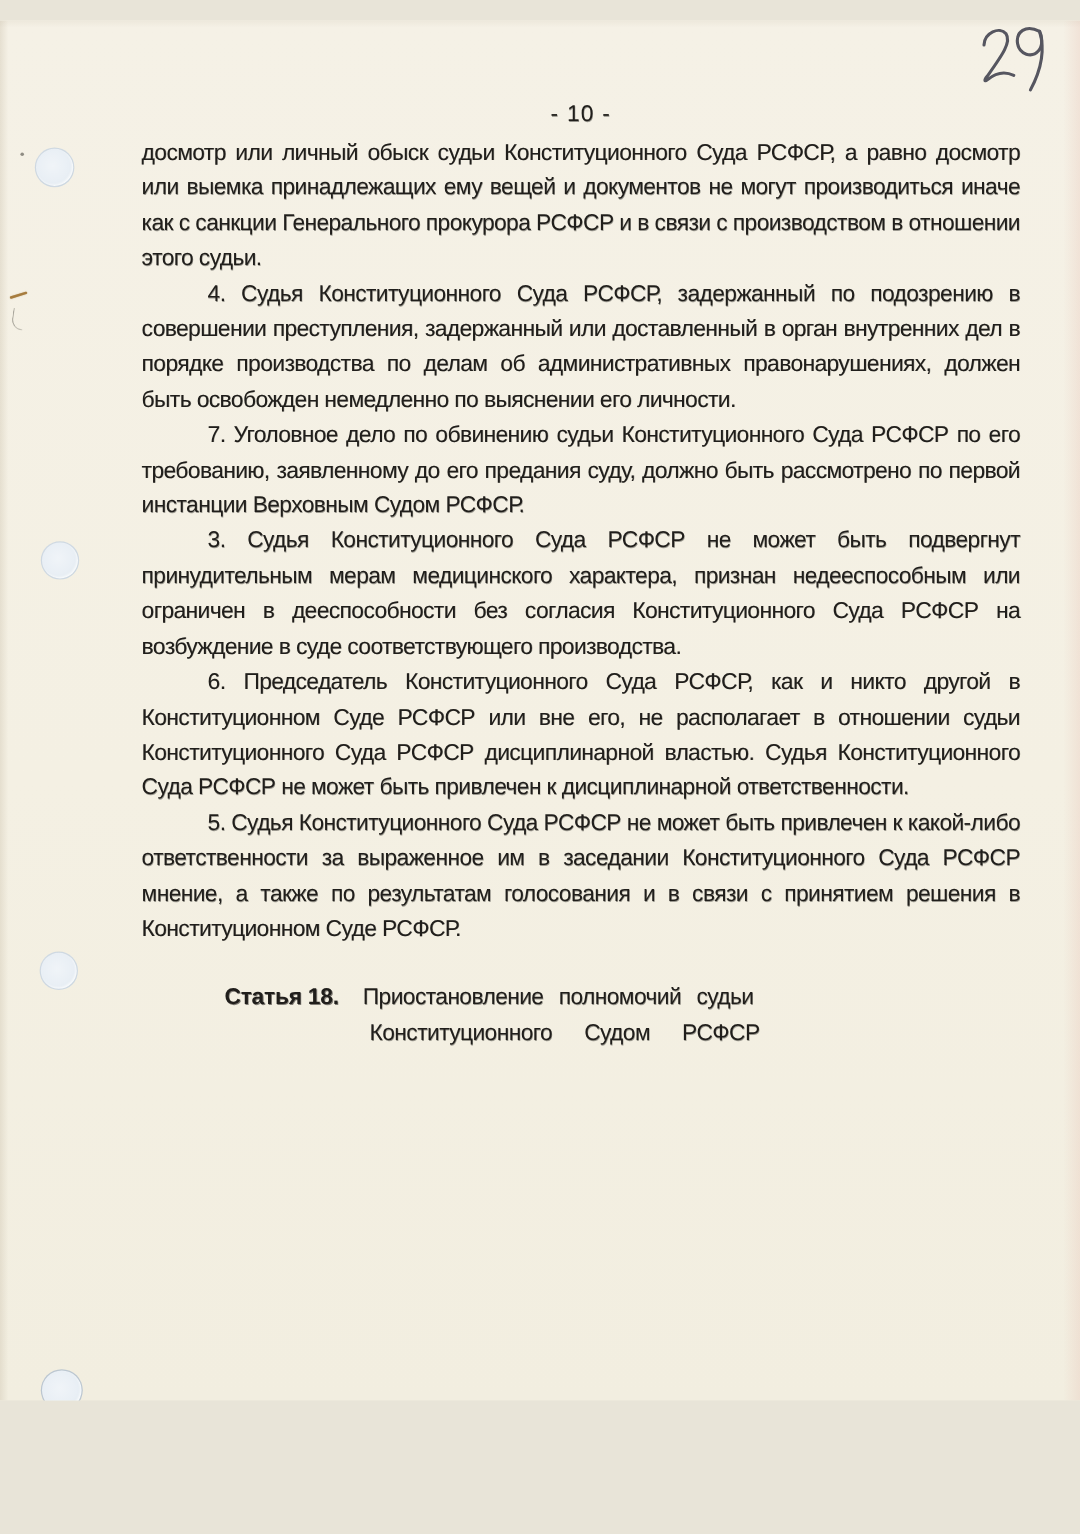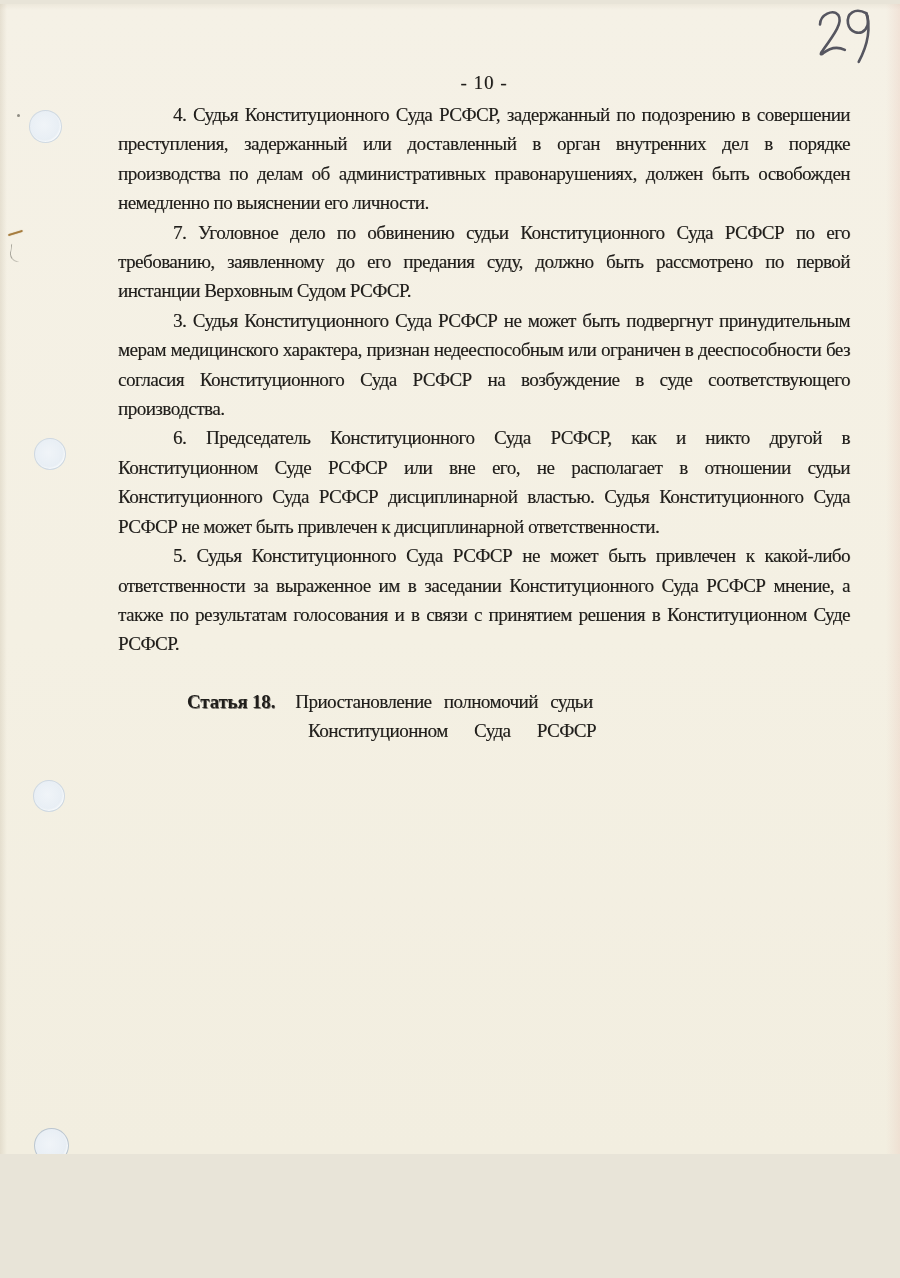--- a/index.html
+++ b/index.html
@@ -1,22 +1,22 @@
 <!DOCTYPE html>
 <html lang="ru"><head>
 <meta charset="utf-8">
 <style>
   html,body{margin:0;padding:0;background:#e8e4d8;}
   .sheet{
     position:relative;
     width:900px;height:1150px;
-    margin:4px auto;
+    margin:17px auto;
     background:linear-gradient(180deg,#f5f1e6 0%,#f4f0e3 55%,#f2eee0 100%);
     overflow:hidden;
-    font-family:Liberation Serif, serif;
+    font-family:Liberation Sans, sans-serif;
     color:#201e1b;
   }
   
   .sheet::before{
     content:"";position:absolute;inset:0;pointer-events:none;
     background:
       linear-gradient(90deg, rgba(190,178,155,0.28) 0px, rgba(190,178,155,0) 7px),
       linear-gradient(270deg, rgba(224,170,158,0.20) 0px, rgba(224,170,158,0) 14px),
       linear-gradient(180deg, rgba(200,192,170,0.18) 0px, rgba(200,192,170,0) 6px);
   }
@@ -79,29 +79,30 @@
         <path d="M15,17 C16,7 29,2 34,9 C38,16 30,26 16,43 C13,46 13,48 16,46 C23,41 31,40 38,44"></path>
         <path d="M62,9 C51,2 42,8 43,18 C44,27 54,31 60,25 C64,21 64,13 62,9"></path>
         <path d="M62,9 C65,22 63,38 51,57"></path>
       </g>
     </svg>
   </div>
 
   <div class="pageno">- 10 -</div>
 
   <div class="body">
+    <p class="noindent">досмотр или личный обыск судьи Конституционного Суда РСФСР, а равно досмотр или выемка принадлежащих ему вещей и документов не могут производиться иначе как с санкции Генерального прокурора РСФСР и в связи с производством в отношении этого судьи.</p>
     <p>4. Судья Конституционного Суда РСФСР, задержанный по подозрению в совершении преступления, задержанный или доставленный в орган внутренних дел в порядке производства по делам об административных правонарушениях, должен быть освобожден немедленно по выяснении его личности.</p>
     <p>7. Уголовное дело по обвинению судьи Конституционного Суда РСФСР по его требованию, заявленному до его предания суду, должно быть рассмотрено по первой инстанции Верховным Судом РСФСР.</p>
     <p>3. Судья Конституционного Суда РСФСР не может быть подвергнут принудительным мерам медицинского характера, признан недееспособным или ограничен в дееспособности без согласия Конституционного Суда РСФСР на возбуждение в суде соответствующего производства.</p>
     <p>6. Председатель Конституционного Суда РСФСР, как и никто другой в Конституционном Суде РСФСР или вне его, не располагает в отношении судьи Конституционного Суда РСФСР дисциплинарной властью. Судья Конституционного Суда РСФСР не может быть привлечен к дисциплинарной ответственности.</p>
     <p>5. Судья Конституционного Суда РСФСР не может быть привлечен к какой-либо ответственности за выраженное им в заседании Конституционного Суда РСФСР мнение, а также по результатам голосования и в связи с принятием решения в Конституционном Суде РСФСР.</p>
 
     <div class="article">
       <p class="h1"><span class="art-label">Статья 18.</span><span class="art-title">Приостановление полномочий судьи</span></p>
-      <p class="h2">Конституционном Суда РСФСР</p>
+      <p class="h2">Конституционного Судом РСФСР</p>
     </div>
 
   </div>
 
   <div class="hole h1p"></div>
   <div class="hole h2p"></div>
   <div class="hole h3p"></div>
   <div class="hole h4p"></div>
 
   <div class="pencil-dash alt"></div>

